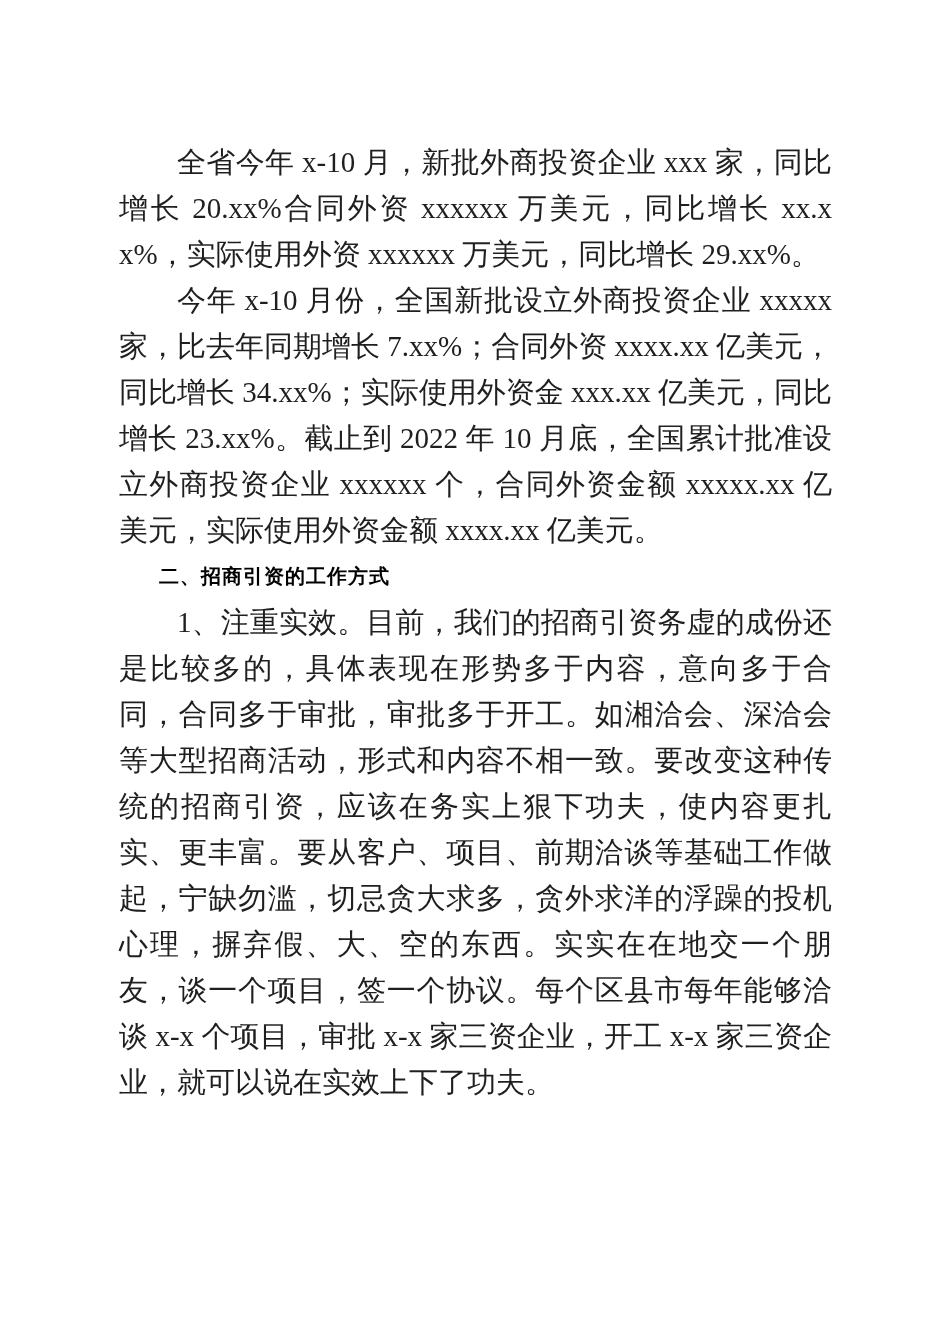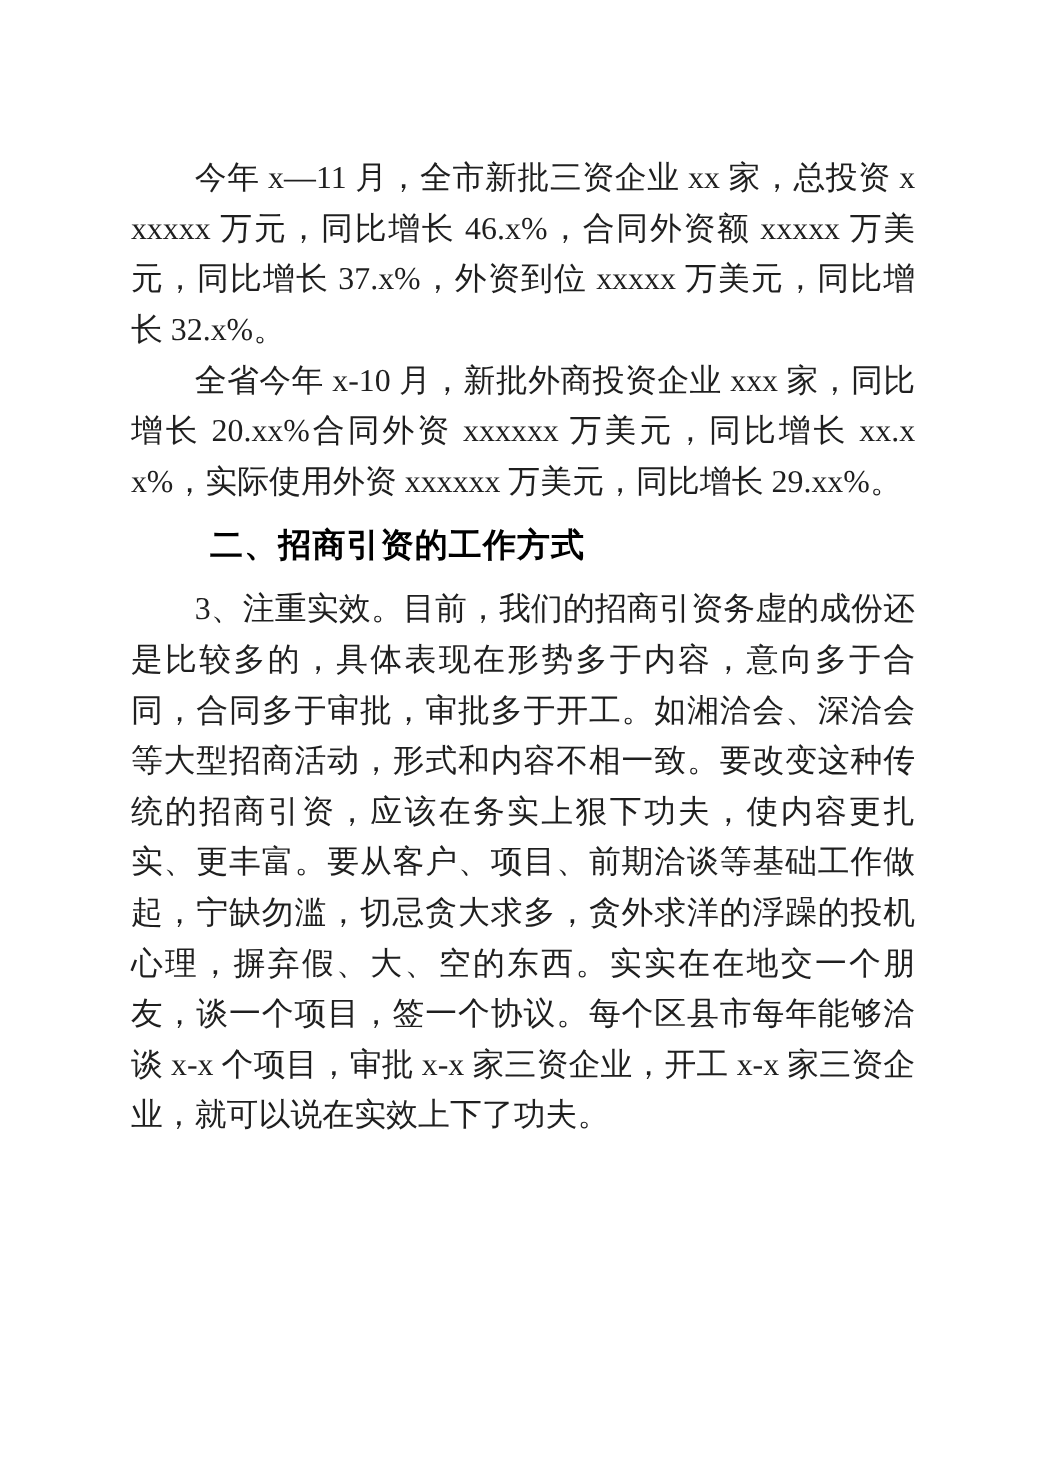--- a/index.html
+++ b/index.html
@@ -25,33 +25,33 @@
     font-family: "Liberation Serif", "DejaVu Serif", serif;
     font-size: 29px;
     line-height: 46px;
     color: #1f1f1f;
     text-align: justify;
     text-justify: inter-character;
     text-indent: 2em;
     word-break: break-all;
   }
   .heading {
-    margin: 12px;
+    margin: 0;
     font-family: "Liberation Sans", "DejaVu Sans", sans-serif;
-    font-size: 30px;
+    font-size: 20px;
     line-height: 46px;
     font-weight: bold;
     color: #000000;
     text-indent: 2em;
     letter-spacing: 1px;
   }
 </style>
 </head>
 <body>
 
 <div class="page">
   <div class="doc-body">
-    <p class="para">今年 x—11 月，全市新批三资企业 xx 家，总投资 xxxxxx 万元，同比增长 46.x%，合同外资额 xxxxx 万美元，同比增长 37.x%，外资到位 xxxxx 万美元，同比增长 32.x%。</p>
     <p class="para">全省今年 x-10 月，新批外商投资企业 xxx 家，同比增长 20.xx%合同外资 xxxxxx 万美元，同比增长 xx.xx%，实际使用外资 xxxxxx 万美元，同比增长 29.xx%。</p>
+    <p class="para">今年 x-10 月份，全国新批设立外商投资企业 xxxxx 家，比去年同期增长 7.xx%；合同外资 xxxx.xx 亿美元，同比增长 34.xx%；实际使用外资金 xxx.xx 亿美元，同比增长 23.xx%。截止到 2022 年 10 月底，全国累计批准设立外商投资企业 xxxxxx 个，合同外资金额 xxxxx.xx 亿美元，实际使用外资金额 xxxx.xx 亿美元。</p>
     <h2 class="heading">二、招商引资的工作方式</h2>
-    <p class="para">3、注重实效。目前，我们的招商引资务虚的成份还是比较多的，具体表现在形势多于内容，意向多于合同，合同多于审批，审批多于开工。如湘洽会、深洽会等大型招商活动，形式和内容不相一致。要改变这种传统的招商引资，应该在务实上狠下功夫，使内容更扎实、更丰富。要从客户、项目、前期洽谈等基础工作做起，宁缺勿滥，切忌贪大求多，贪外求洋的浮躁的投机心理，摒弃假、大、空的东西。实实在在地交一个朋友，谈一个项目，签一个协议。每个区县市每年能够洽谈 x-x 个项目，审批 x-x 家三资企业，开工 x-x 家三资企业，就可以说在实效上下了功夫。</p>
+    <p class="para">1、注重实效。目前，我们的招商引资务虚的成份还是比较多的，具体表现在形势多于内容，意向多于合同，合同多于审批，审批多于开工。如湘洽会、深洽会等大型招商活动，形式和内容不相一致。要改变这种传统的招商引资，应该在务实上狠下功夫，使内容更扎实、更丰富。要从客户、项目、前期洽谈等基础工作做起，宁缺勿滥，切忌贪大求多，贪外求洋的浮躁的投机心理，摒弃假、大、空的东西。实实在在地交一个朋友，谈一个项目，签一个协议。每个区县市每年能够洽谈 x-x 个项目，审批 x-x 家三资企业，开工 x-x 家三资企业，就可以说在实效上下了功夫。</p>
   </div>
 </div>
 
 </body></html>

